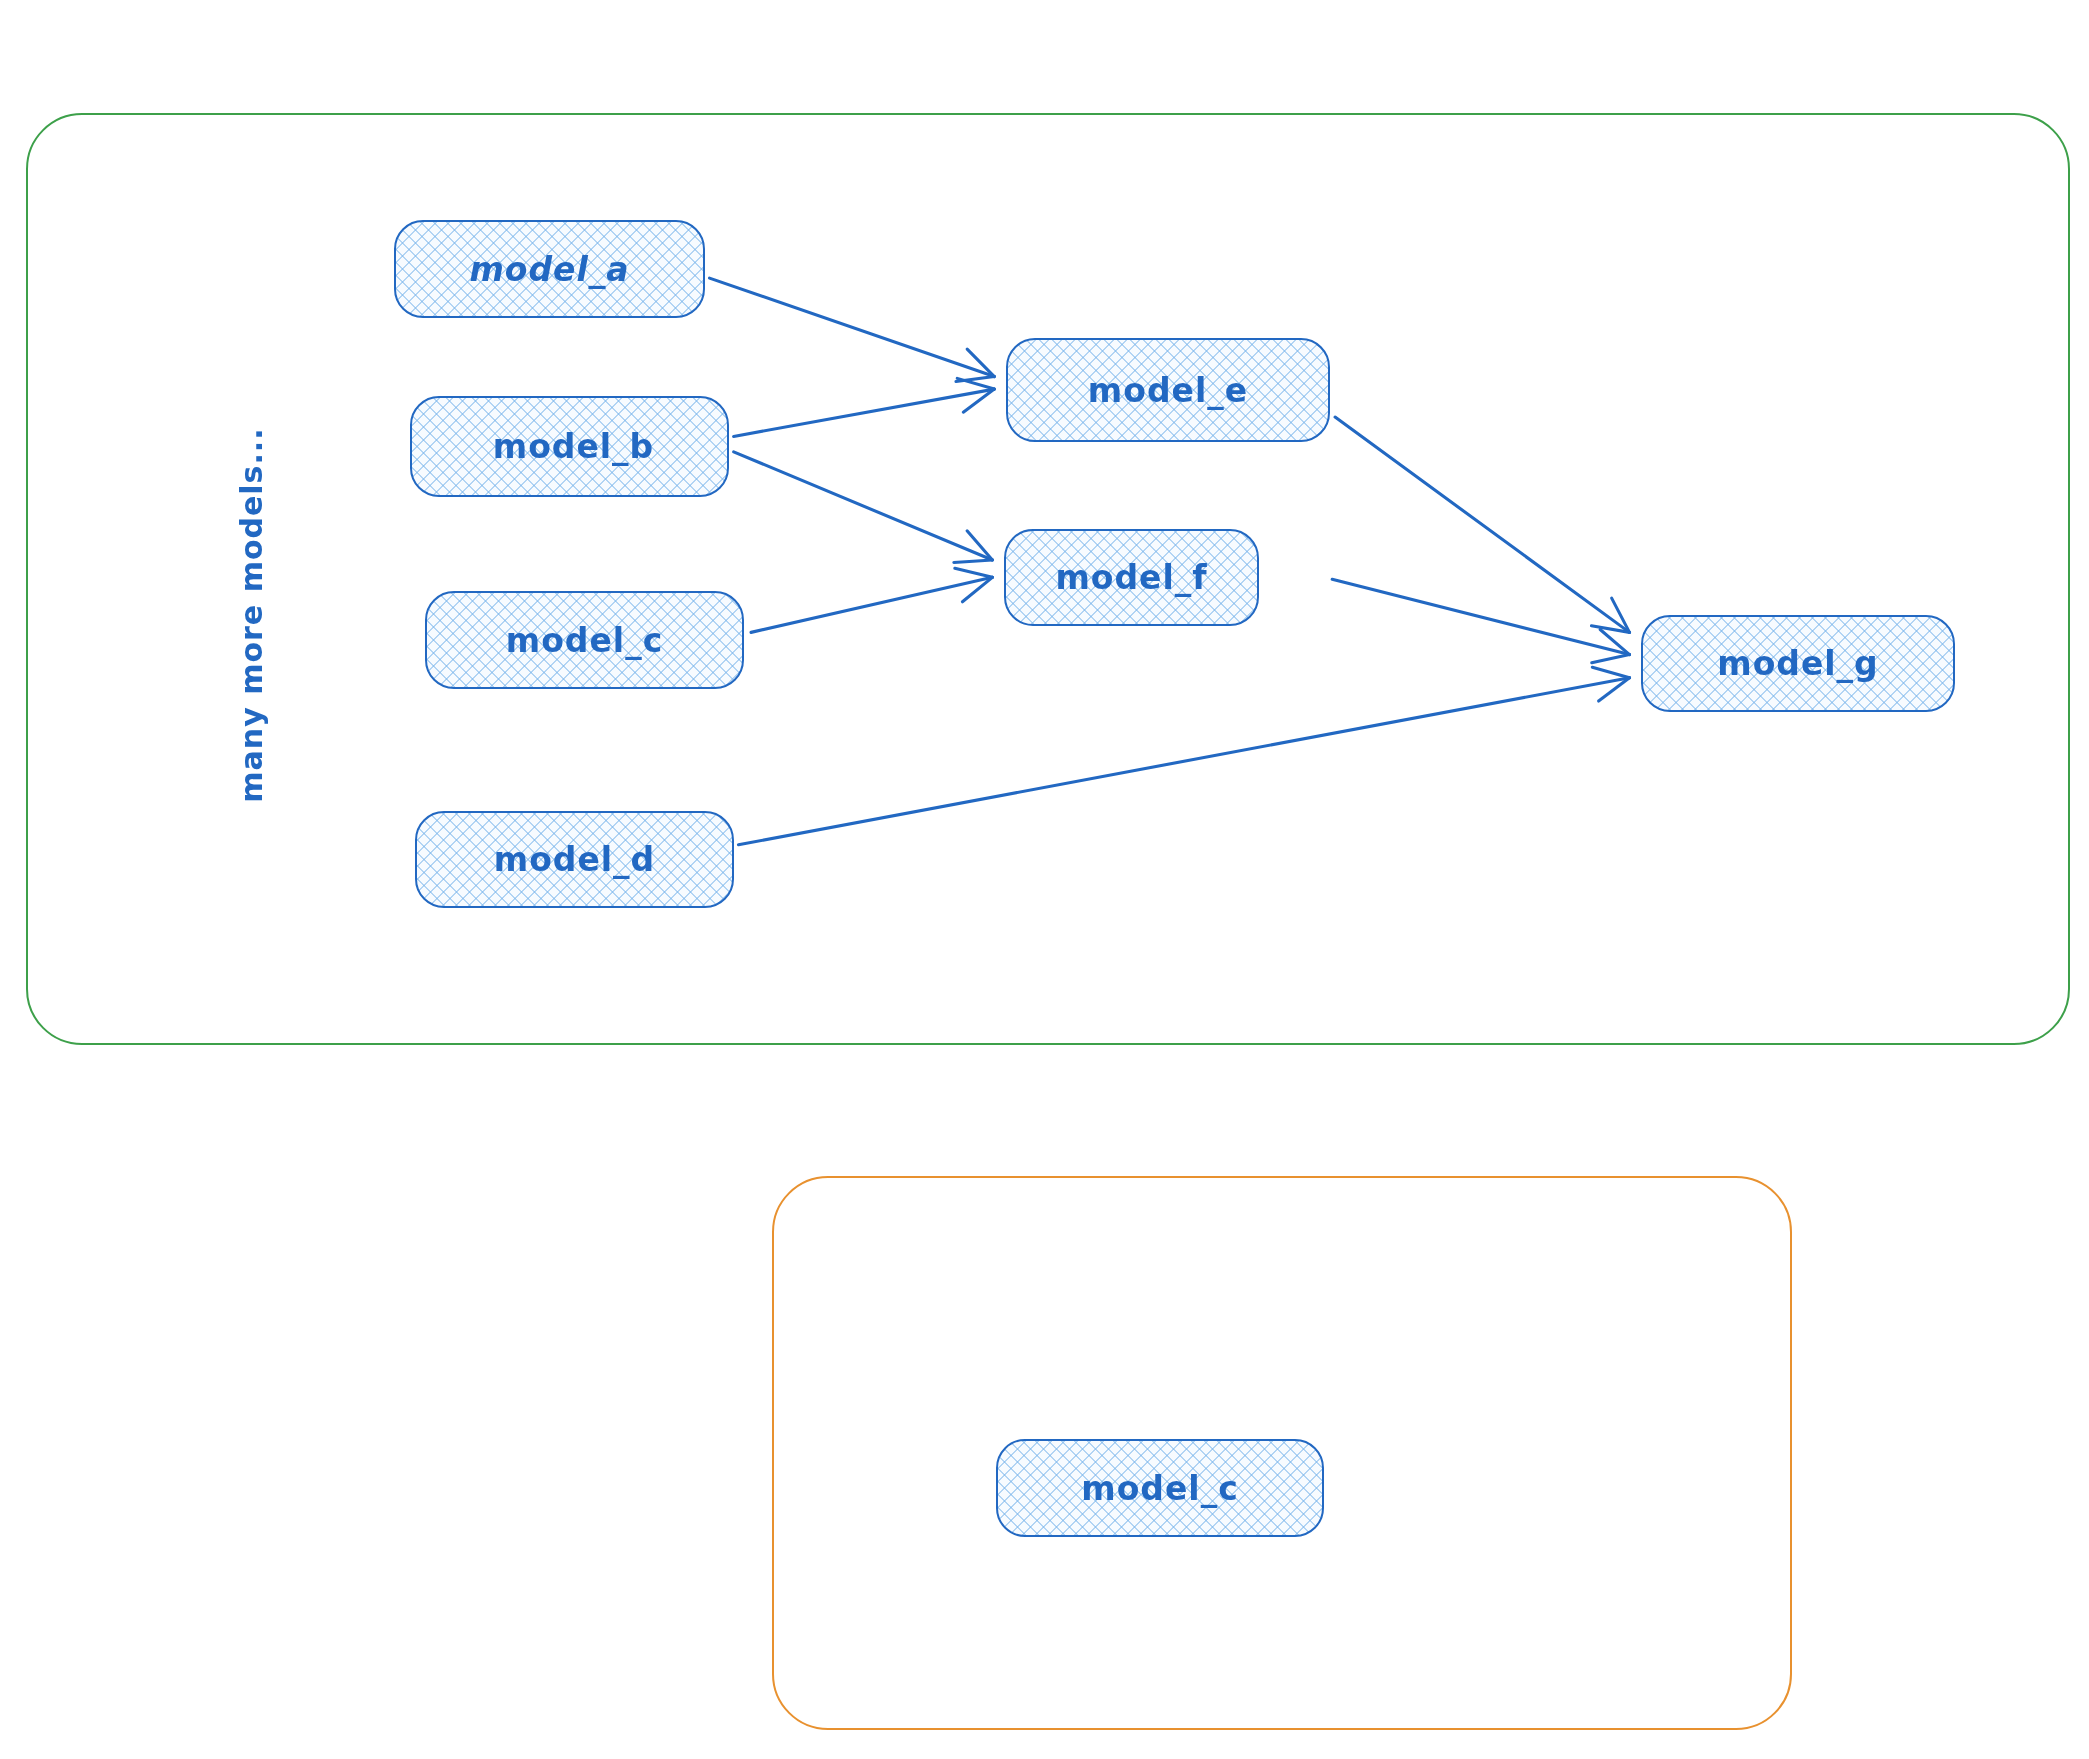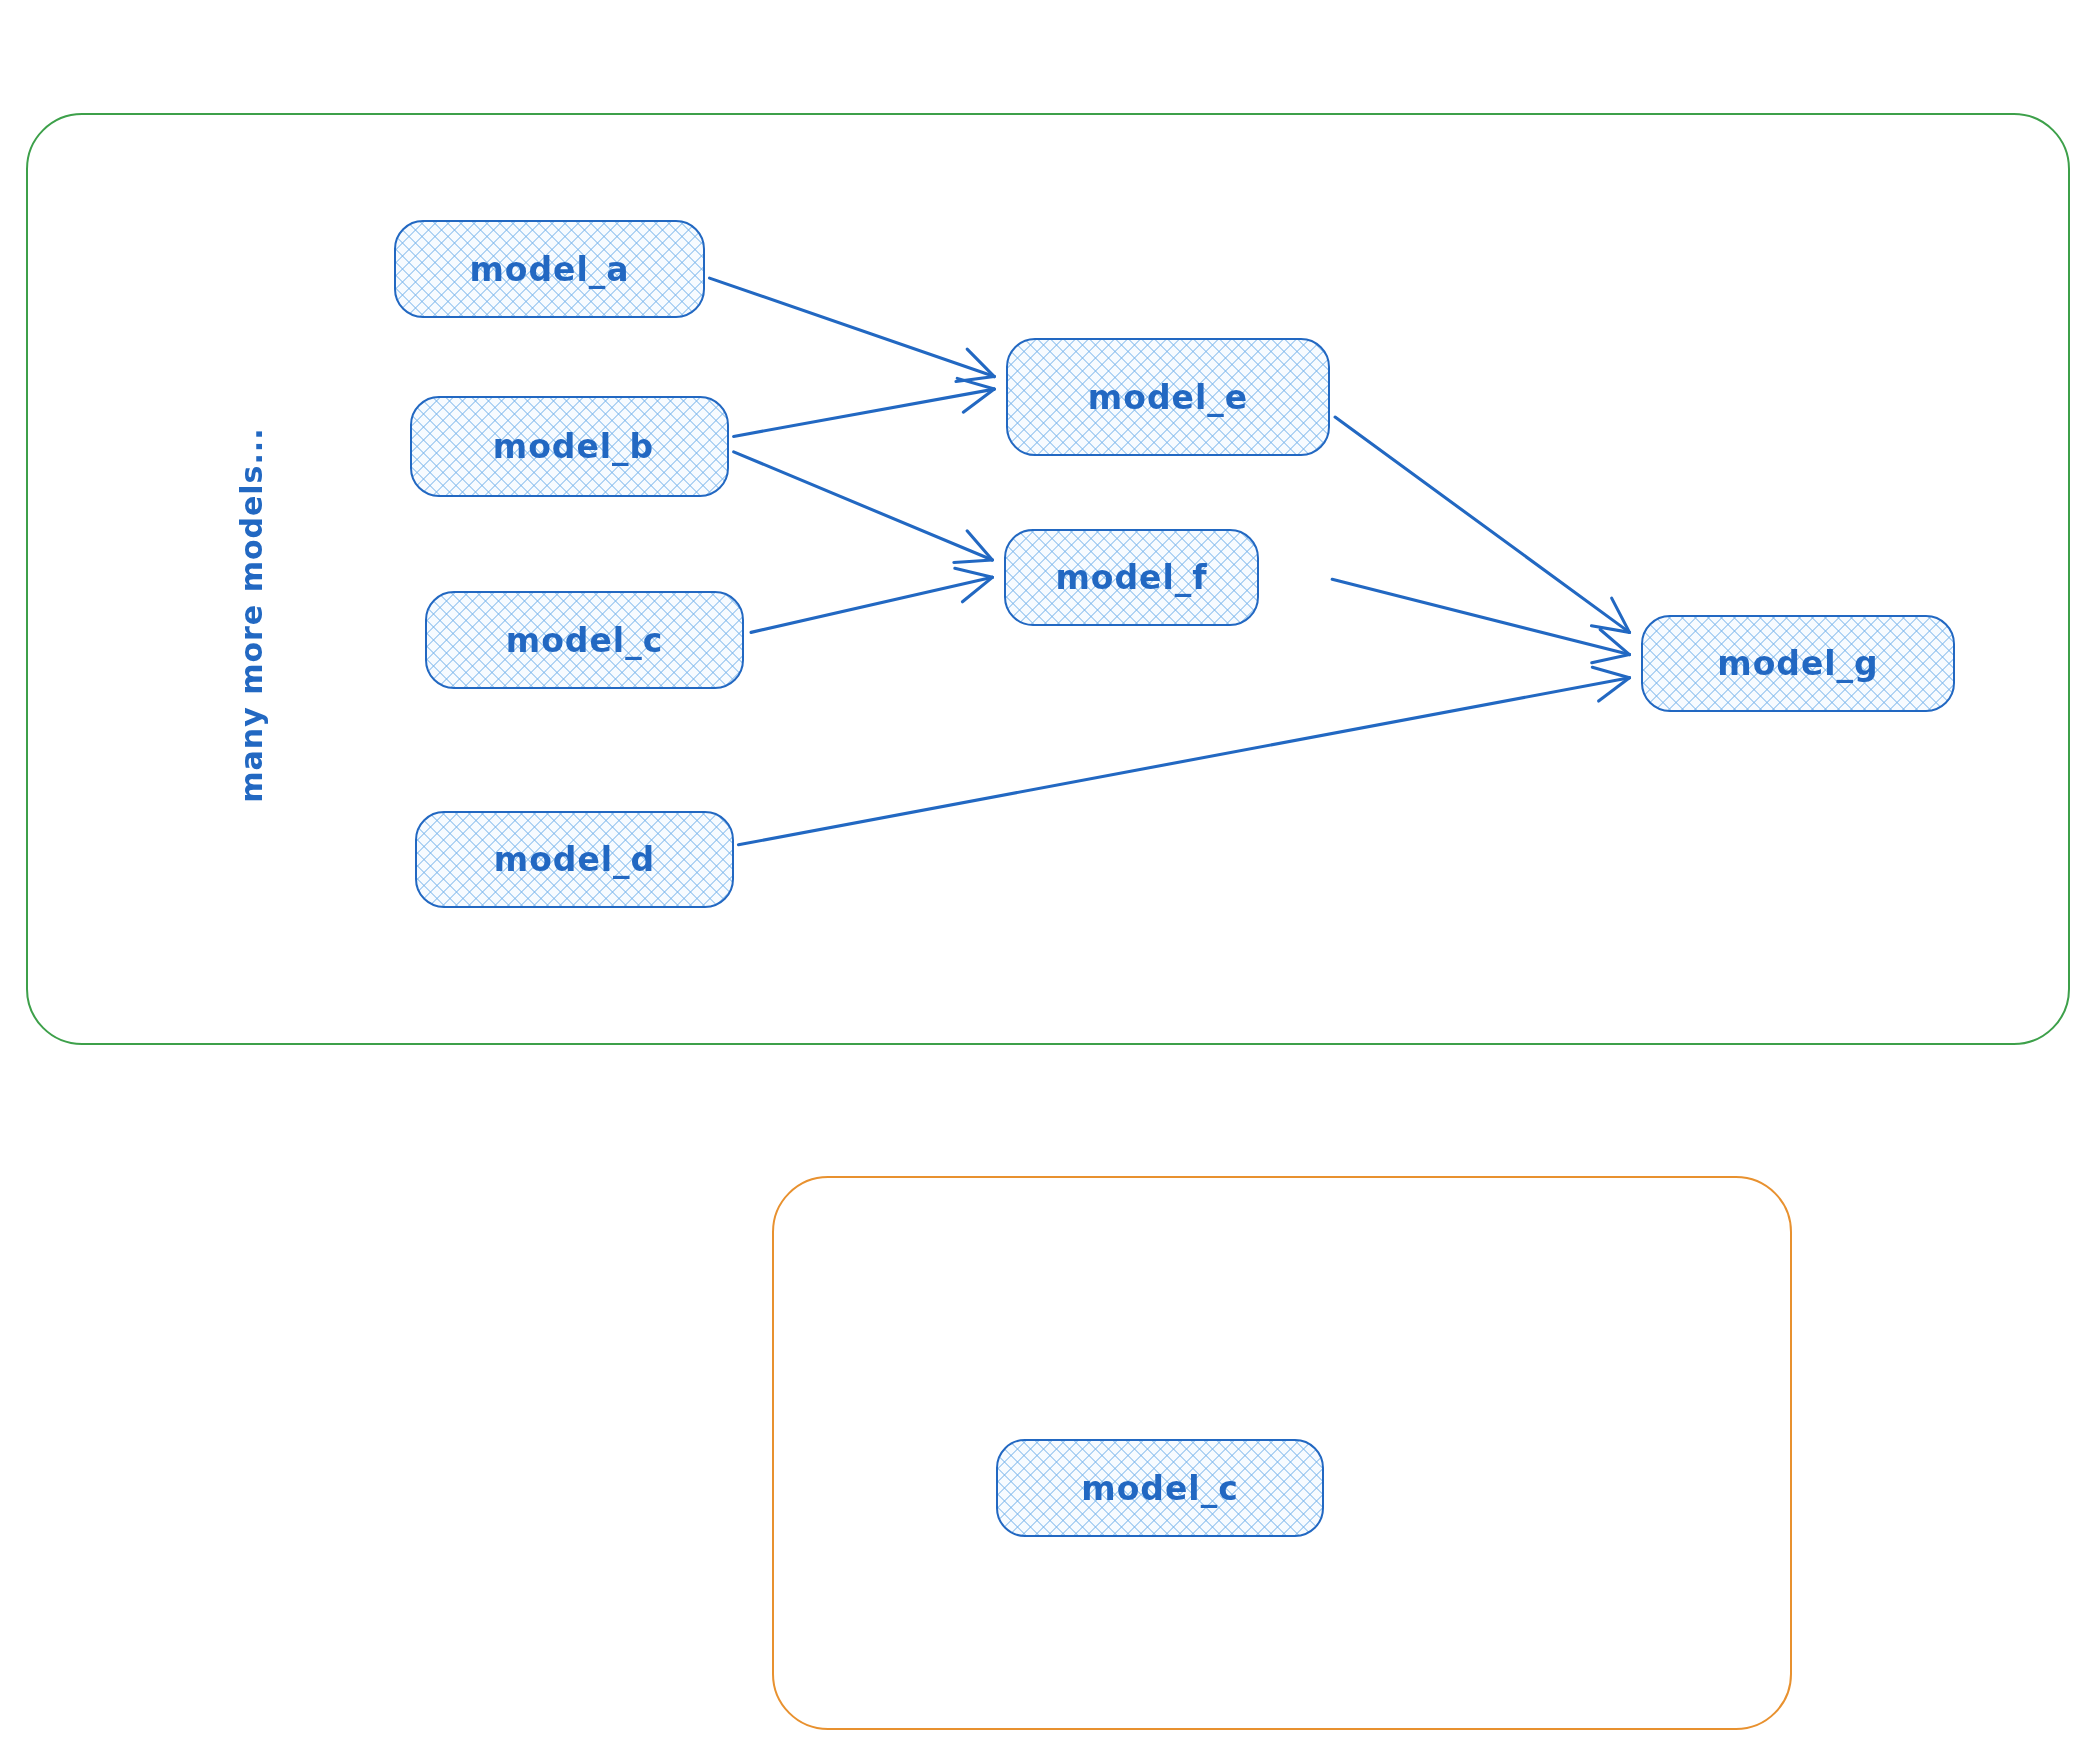--- a/index.html
+++ b/index.html
@@ -110,33 +110,33 @@
       <path d="M 1688 655 L 1669.5 619.5"></path>
       <line x1="1380" y1="600" x2="1688" y2="678"></line>
       <path d="M 1688 678 L 1648.9 686.4"></path>
       <path d="M 1688 678 L 1657.6 652.0"></path>
       <line x1="765" y1="875" x2="1688" y2="702"></line>
       <path d="M 1688 702 L 1656.0 726.1"></path>
       <path d="M 1688 702 L 1649.5 691.1"></path>
     </svg>
 
   <div id="node-layer">
-      <div class="node" style="left: 394px; top: 220px; width: 311px; height: 98px;">
+      <div class="node" style="left: 394px; top: 220px; width: 311px; height: 98px; font-style: italic;">
         <span>model_a</span>
       </div>
       <div class="node" style="left: 410px; top: 396px; width: 319px; height: 101px; padding-left: 8px;">
         <span>model_b</span>
       </div>
       <div class="node" style="left: 425px; top: 591px; width: 319px; height: 98px;">
         <span>model_c</span>
       </div>
       <div class="node" style="left: 415px; top: 794px; width: 319px; height: 97px; margin-top: 17px;">
         <span>model_d</span>
       </div>
-      <div class="node" style="left: 1006px; top: 338px; width: 324px; height: 118px;">
+      <div class="node" style="left: 1006px; top: 338px; width: 324px; height: 104px;">
         <span>model_e</span>
       </div>
       <div class="node" style="left: 1004px; top: 529px; width: 255px; height: 97px;">
         <span>model_f</span>
       </div>
       <div class="node" style="left: 1641px; top: 615px; width: 314px; height: 97px;">
         <span>model_g</span>
       </div>
       <div class="node" style="left: 996px; top: 1439px; width: 328px; height: 98px;">
         <span>model_c</span>

